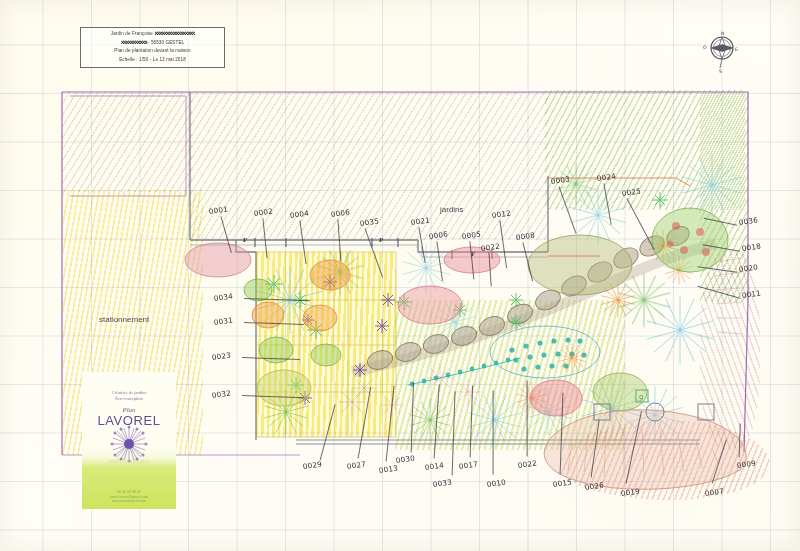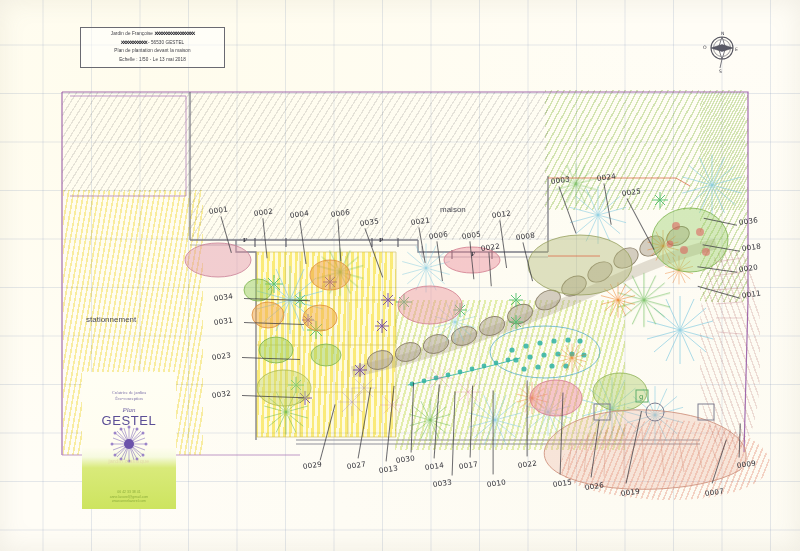--- a/index.html
+++ b/index.html
@@ -422,21 +422,21 @@
       <text x="3" y="21" font-size="4.6" fill="#44444e" font-family="DejaVu Sans, sans-serif">O</text>
     </svg>
   </div>
 
   <div class="abs" id="logo">
     <div class="sub">
       <div>Créatrice de jardins</div>
       <div>Éco-conception</div>
     </div>
     <div class="anne">Plan</div>
-    <div class="name">GESTEL</div>
+    <div class="name">LAVOREL</div>
     <svg class="dandelion" viewBox="0 0 40 40">
       <g stroke="#7a63b8" stroke-width=".6" opacity=".9">
         <path d="M20,20 L20,3 M20,20 L28,5 M20,20 L34,9 M20,20 L37,20 M20,20 L34,31 M20,20 L28,35 M20,20 L20,37 M20,20 L12,35 M20,20 L6,31 M20,20 L3,20 M20,20 L6,9 M20,20 L12,5"></path>
         <path d="M20,20 L25,4 M20,20 L32,7 M20,20 L36,14 M20,20 L36,26 M20,20 L32,33 M20,20 L25,36 M20,20 L15,36 M20,20 L8,33 M20,20 L4,26 M20,20 L4,14 M20,20 L8,7 M20,20 L15,4"></path>
       </g>
       <g fill="#8e74c4" opacity=".85">
         <circle cx="20" cy="3" r="1.5"></circle>
           <circle cx="28" cy="5" r="1.5"></circle>
           <circle cx="34" cy="9" r="1.5"></circle>
         <circle cx="37" cy="20" r="1.5"></circle>
@@ -453,22 +453,22 @@
     </svg>
     <div class="faint">jardin classique</div>
     <div class="contact">
       <div>06 42 33 38 41</div>
       <div>anne.lavorel@gmail.com</div>
       <div>www.annelavorel.com</div>
     </div>
   </div>
 
   <div id="area-label-layer">
-      <div class="txt" style="left: 440px; top: 205px;">maison</div>
-      <div class="txt" style="left: 86px; top: 315px;">stationnement</div>
+      <div class="txt" style="left: 440px; top: 205px;">jardins</div>
+      <div class="txt" style="left: 99px; top: 315px;">stationnement</div>
     </div>
   <div id="mark-layer">
       <div class="mark" style="left: 243px; top: 236px;">F</div>
       <div class="mark" style="left: 379px; top: 236px;">P</div>
       <div class="mark" style="left: 471px; top: 250px;">F</div>
     </div>
   <div id="plant-label-layer">
       <div class="lead" style="left: 221px; top: 216px; width: 38px; transform: rotate(74deg);"></div>
       <div class="lbl" style="left: 209px; top: 207px;">0001</div>
       <div class="lead" style="left: 263px; top: 218px; width: 40px; transform: rotate(84deg);"></div>

